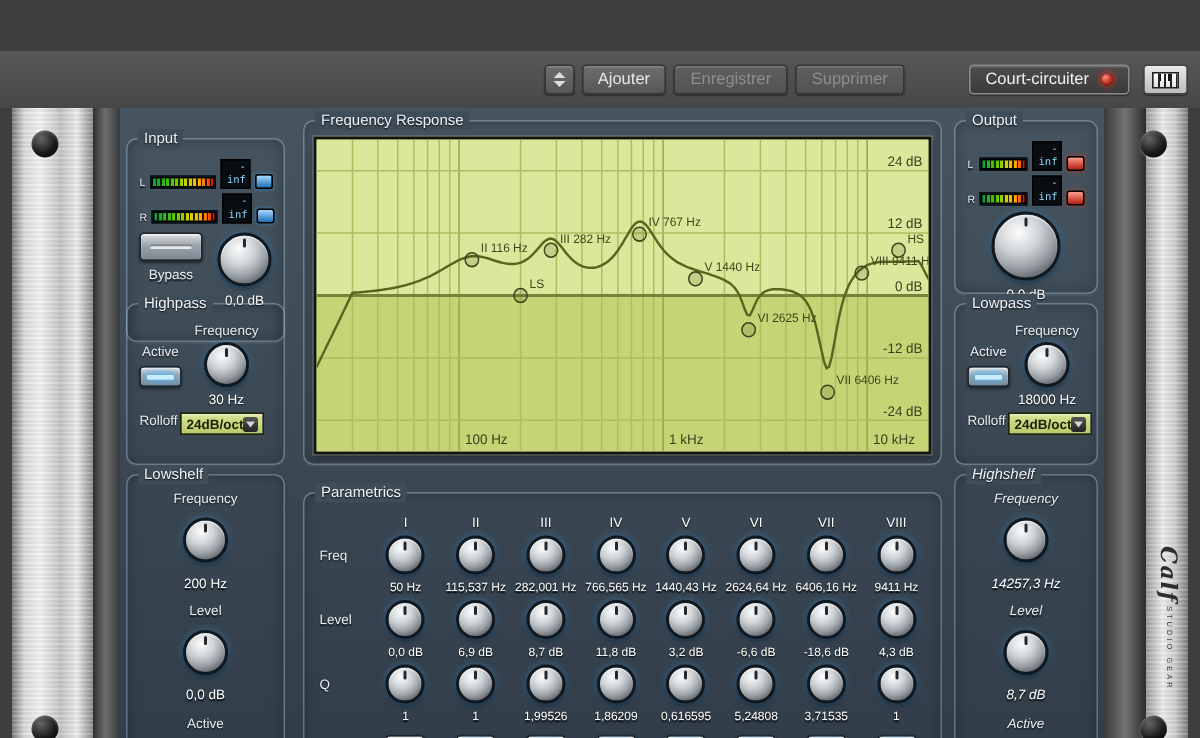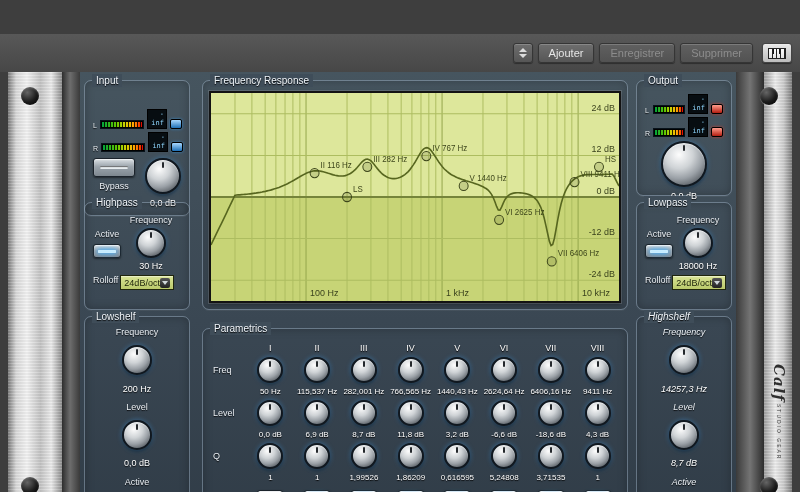--- a/index.html
+++ b/index.html
@@ -98,28 +98,28 @@
      background:repeating-linear-gradient(90deg,transparent 0 2px,rgba(0,0,0,.85) 2px 3px);}
   .lcdval{background:#070d11;color:#8fd7ff;font-family:"DejaVu Sans Mono",monospace;
      font-size:7px;line-height:9px;padding:0 2px;border:1px solid #000;min-width:20px;text-align:right;}
   .chbtn{width:12px;height:10px;border:1px solid #000;border-radius:2px;flex:0 0 auto;}
   .chbtn.blue{background:linear-gradient(#a8d8ff,#1d6fb6);box-shadow:0 0 3px rgba(50,150,230,.8);}
   .chbtn.red{background:linear-gradient(#ff9d8d,#b41d10);box-shadow:0 0 3px rgba(230,50,30,.8);}
 
   
   .lcdsel{height:15px;background:linear-gradient(#d9e494,#bac96b);border:1px solid #20260c;
      display:flex;align-items:center;justify-content:flex-start;padding:0 3px;
-     font-size:9px;font-weight:normal;color:#1c2208;box-shadow:inset 0 1px 1px rgba(255,255,255,.5);}
+     font-size:9px;font-weight:bold;color:#1c2208;box-shadow:inset 0 1px 1px rgba(255,255,255,.5);}
   .lcdicon{width:10px;height:10px;border-radius:2px;background:linear-gradient(#555,#222);
      display:flex;align-items:center;justify-content:center;}
   .lcdicon::after{content:"";width:0;height:0;border-left:3px solid transparent;
      border-right:3px solid transparent;border-top:4px solid #cfd6da;}
 
   
-  #sec-input{left:76px;top:8px;width:106px;height:136px;padding:25px 8px 4px;}
+  #sec-input{left:76px;top:20px;width:106px;height:136px;padding:10px 8px 4px;}
   #sec-output{left:628px;top:8px;width:96px;height:116px;padding:10px 8px 4px;}
   #sec-highpass{left:76px;top:130px;width:106px;height:108px;padding:12px 8px 6px;}
   #sec-lowpass{left:628px;top:130px;width:96px;height:108px;padding:12px 8px 6px;}
   #sec-lowshelf{left:76px;top:244px;width:106px;height:202px;padding:10px 8px 8px;}
   #sec-highshelf{left:628px;top:244px;width:96px;height:202px;padding:10px 8px 8px;font-style:italic;}
   #sec-freq{left:194px;top:8px;width:426px;height:230px;}
   #sec-parametrics{left:194px;top:256px;width:426px;height:202px;}
 
   .in-bottom{display:flex;align-items:flex-start;justify-content:space-between;margin-top:6px;}
   .stack{display:flex;flex-direction:column;align-items:center;gap:4px;}
@@ -157,20 +157,24 @@
 
   <div class="topbar">
     <div class="spacer"></div>
     <div class="tbtn sq">
       <span class="tri up"></span>
       <span class="tri down"></span>
     </div>
     <div class="tbtn">Ajouter</div>
     <div class="tbtn disabled">Enregistrer</div>
     <div class="tbtn disabled">Supprimer</div>
+    <div class="tbtn bypassbtn">
+      <span>Court-circuiter</span>
+      <span class="led"></span>
+    </div>
     <div class="tbtn kbd">
       <span class="piano"></span>
     </div>
   </div>
 
   <div class="rack">
     <div class="rail rail-left"></div>
     <div class="bevel bevel-left"></div>
     <div class="panel"></div>
     <div class="bevel bevel-right"></div>

